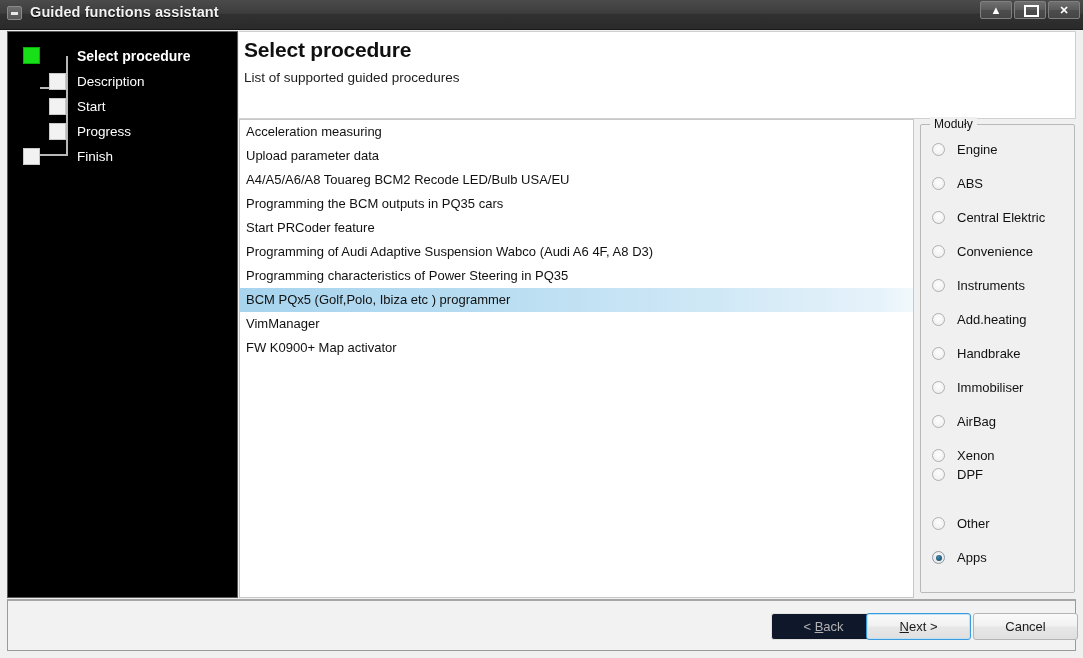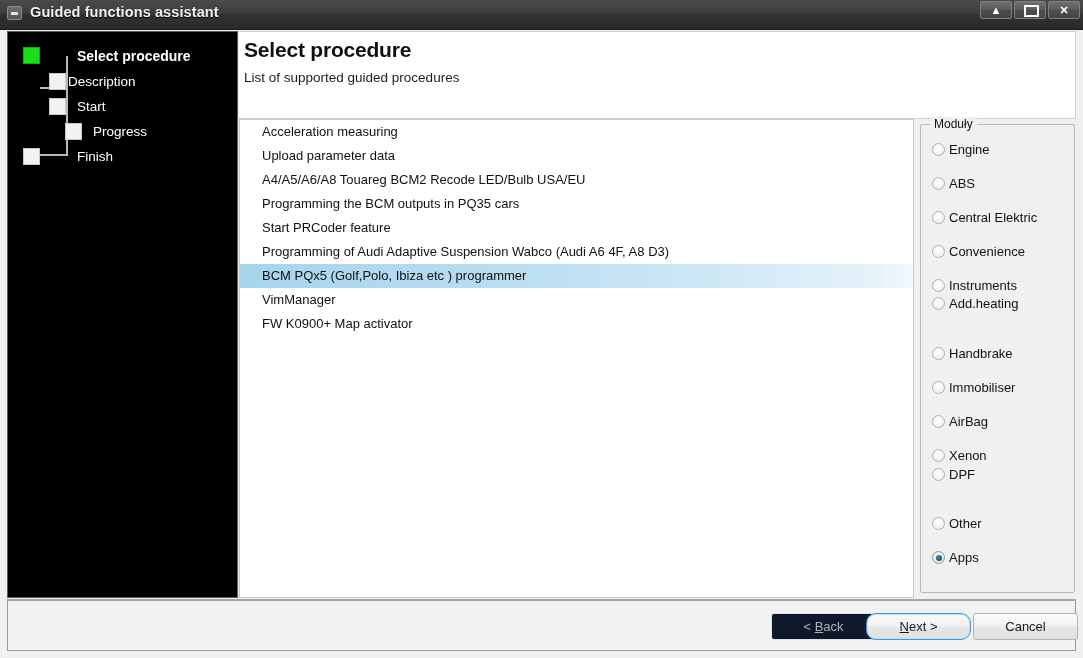--- a/index.html
+++ b/index.html
@@ -171,21 +171,21 @@
     left: 0px; top: 0px;
     width: 675px; height: 479px;
     background: #ffffff;
     border: 1px solid #c8c8c8;
     box-sizing: border-box;
     overflow: hidden;
   }
   .listrow {
     height: 24px;
     line-height: 24px;
-    padding-left: 22px;
+    padding-left: 6px;
     font-size: 13px;
     color: #111;
     white-space: nowrap;
     box-sizing: border-box;
   }
   .listrow.selected {
     background: linear-gradient(to right, #a8d4ee 0%, #b7dcf1 35%, #cfe8f6 70%, #e6f2fa 95%, #f2f9fd 100%);
   }
 
   
@@ -204,21 +204,21 @@
     background: #f0f0f0;
     padding: 0 4px;
     font-size: 12px;
     color: #101010;
   }
   .radio-item {
     position: absolute;
     left: 11px;
     display: flex;
     align-items: center;
-    gap: 4px;
+    gap: 12px;
     white-space: nowrap;
   }
   .radio {
     width: 13px; height: 13px;
     border-radius: 50%;
     box-sizing: border-box;
     background: radial-gradient(circle at 50% 38%, #fdfdfd 0%, #f3f3f3 60%, #e7e7e7 100%);
     border: 1px solid #b0b0b0;
     position: relative;
     flex: none;
@@ -306,29 +306,29 @@
     <div class="connector" style="left:58px; top:24px; width:2px; height:100px;"></div>
     <div class="connector" style="left:32px; top:122px; width:28px; height:2px;"></div>
 
     <div class="step" style="left:15px; top:15px;">
       <div class="step-box active"></div>
       <div class="step-label active" style="margin-left:37px;">Select procedure</div>
     </div>
 
     <div class="step" style="left:41px; top:41px;">
       <div class="step-box pending"></div>
-      <div class="step-label" style="margin-left:2px;">Description</div>
+      <div class="step-label" style="margin-left:11px;">Description</div>
     </div>
 
     <div class="step" style="left:41px; top:66px;">
       <div class="step-box pending"></div>
       <div class="step-label" style="margin-left:11px;">Start</div>
     </div>
 
-    <div class="step" style="left:41px; top:91px;margin-left:16px;">
+    <div class="step" style="left:41px; top:91px;">
       <div class="step-box pending"></div>
       <div class="step-label" style="margin-left:11px;">Progress</div>
     </div>
 
     <div class="step" style="left:15px; top:116px;">
       <div class="step-box pending"></div>
       <div class="step-label" style="margin-left:37px;">Finish</div>
     </div>
   </div>
 
@@ -339,20 +339,21 @@
 
   <div class="bodyarea">
 
     <div class="listpanel" id="proc-list">
         <div class="listrow">Acceleration measuring</div>
         <div class="listrow">Upload parameter data</div>
         <div class="listrow">A4/A5/A6/A8 Touareg BCM2 Recode LED/Bulb USA/EU</div>
         <div class="listrow">Programming the BCM outputs in PQ35 cars</div>
         <div class="listrow">Start PRCoder feature</div>
         <div class="listrow">Programming of Audi Adaptive Suspension Wabco (Audi A6 4F, A8 D3)</div>
+        <div class="listrow">Programming characteristics of Power Steering in PQ35</div>
         <div class="listrow selected">BCM PQx5 (Golf,Polo, Ibiza etc ) programmer</div>
         <div class="listrow">VimManager</div>
         <div class="listrow">FW K0900+ Map activator</div>
       </div>
 
     <div class="groupbox" id="modules-group">
       <div class="groupbox-title">Moduły</div>
     <div class="radio-item" style="top: 17px;">
           <span class="radio"></span>
           <span class="radio-label">Engine</span>
@@ -366,21 +367,21 @@
           <span class="radio-label">Central Elektric</span>
         </div>
         <div class="radio-item" style="top: 119px;">
           <span class="radio"></span>
           <span class="radio-label">Convenience</span>
         </div>
         <div class="radio-item" style="top: 153px;">
           <span class="radio"></span>
           <span class="radio-label">Instruments</span>
         </div>
-        <div class="radio-item" style="top: 171px;">
+        <div class="radio-item" style="top: 187px;">
           <span class="radio"></span>
           <span class="radio-label">Add.heating</span>
         </div>
         <div class="radio-item" style="top: 221px;">
           <span class="radio"></span>
           <span class="radio-label">Handbrake</span>
         </div>
         <div class="radio-item" style="top: 255px;">
           <span class="radio"></span>
           <span class="radio-label">Immobiliser</span>
@@ -406,21 +407,21 @@
           <span class="radio-label">Apps</span>
         </div>
       </div>
 
   </div>
 
   <div class="footer">
     <div class="btn disabled" style="left:763px;">
       <span>&lt; <u>B</u>ack</span>
     </div>
-    <div class="btn focused" style="left:858px;border-radius:10px;">
+    <div class="btn focused" style="left:858px;">
       <span id="next-label"><u>N</u>ext &gt;</span>
     </div>
     <div class="btn" style="left:965px;">
       <span>Cancel</span>
     </div>
   </div>
 
 </div>
 
 </body></html>

